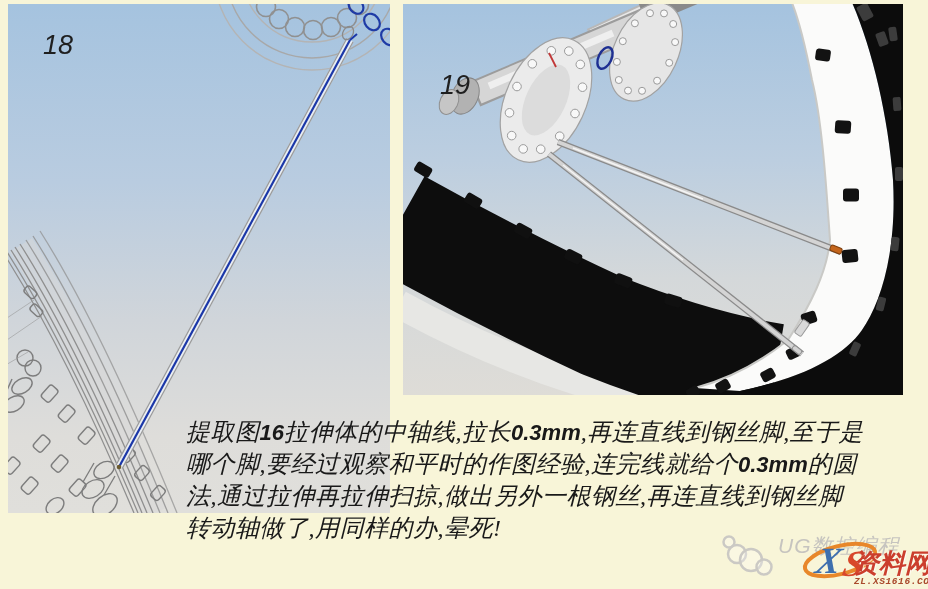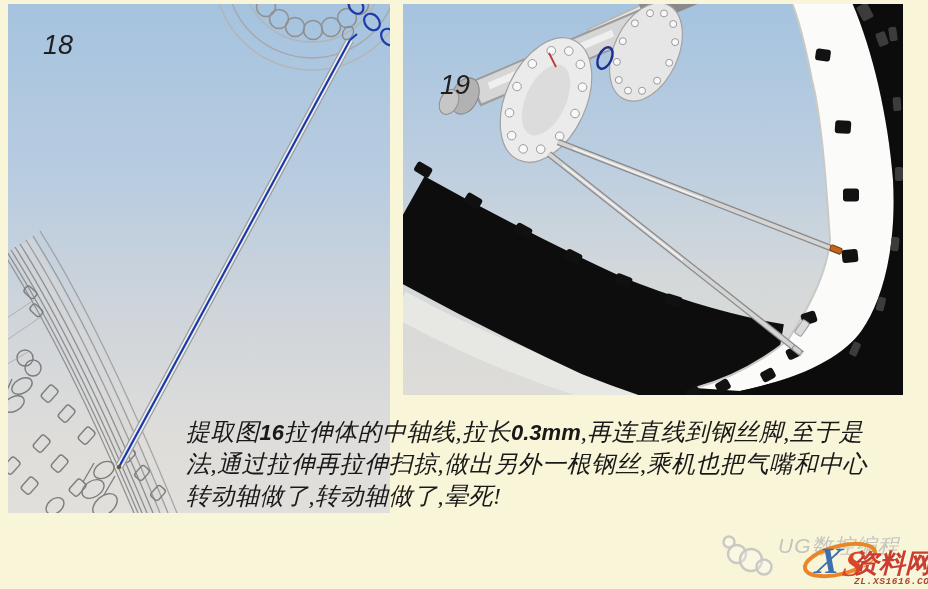--- a/index.html
+++ b/index.html
@@ -244,22 +244,23 @@
       </g>
       <g transform="translate(394,346) rotate(38)">
         <rect x="-5" y="-2.5" width="10" height="5" rx="2" fill="#d2d2d2" stroke="#8f8f8f" stroke-width="1"></rect>
       </g>
     </svg>
   </div>
   <div class="panel-label" style="left:440px;top:36px;margin-top:34px;">19</div>
 
   <div id="body-text">
       <div class="tline"><span>提取图</span><span class="num">16</span><span>拉伸体的中轴线,拉长</span><span class="num">0.3mm</span><span>,再连直线到钢丝脚,至于是</span></div>
-      <div class="tline"><span>法,通过拉伸再拉伸扫掠,做出另外一根钢丝,乘机也把气嘴和中心</span></div>
-      <div class="tline"><span>转动轴做了,转动轴做了,晕死!</span></div>
+      <div class="tline"><span>哪个脚,要经过观察和平时的作图经验,连完线就给个</span><span class="num">0.3mm</span><span>的圆</span></div>
+      <div class="tline"><span>法,通过拉伸再拉伸扫掠,做出另外一根钢丝,再连直线到钢丝脚</span></div>
+      <div class="tline"><span>转动轴做了,用同样的办,晕死!</span></div>
     </div>
 
   <div id="watermark">
     <svg id="wm-hand" width="58" height="46" viewBox="0 0 58 46">
       <g fill="rgba(255,255,255,0.25)" stroke="#cbc9c4" stroke-width="2.5">
         <circle cx="13" cy="12" r="5.5"></circle>
         <circle cx="21" cy="24" r="9"></circle>
         <circle cx="35" cy="30" r="11"></circle>
         <circle cx="48" cy="37" r="7.5"></circle>
       </g>

